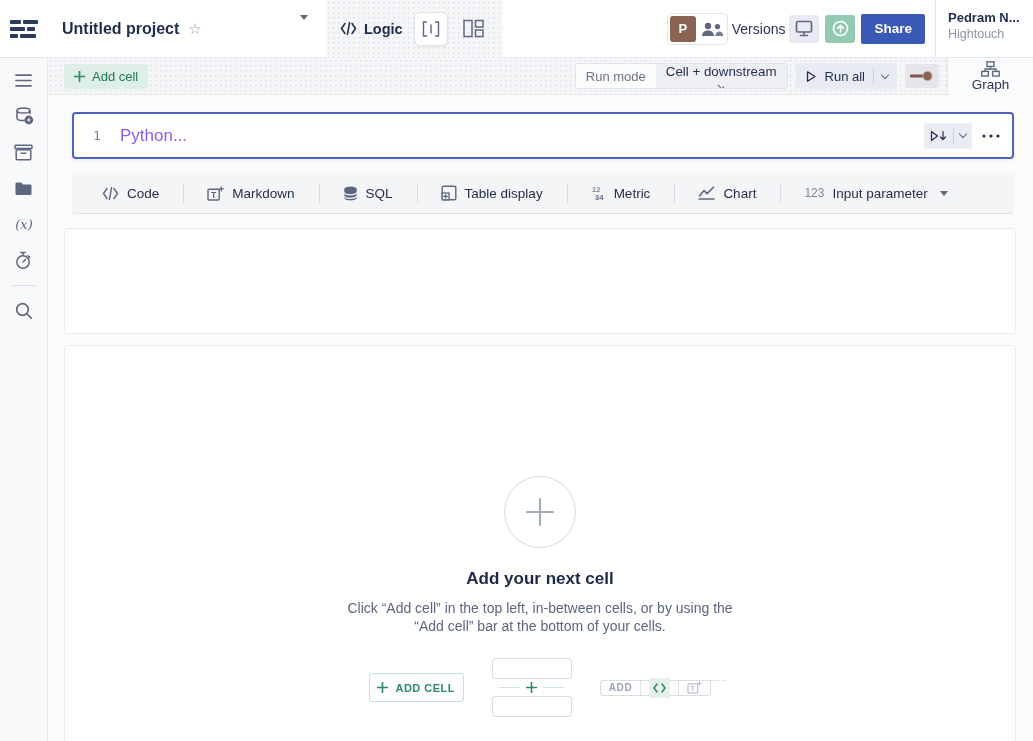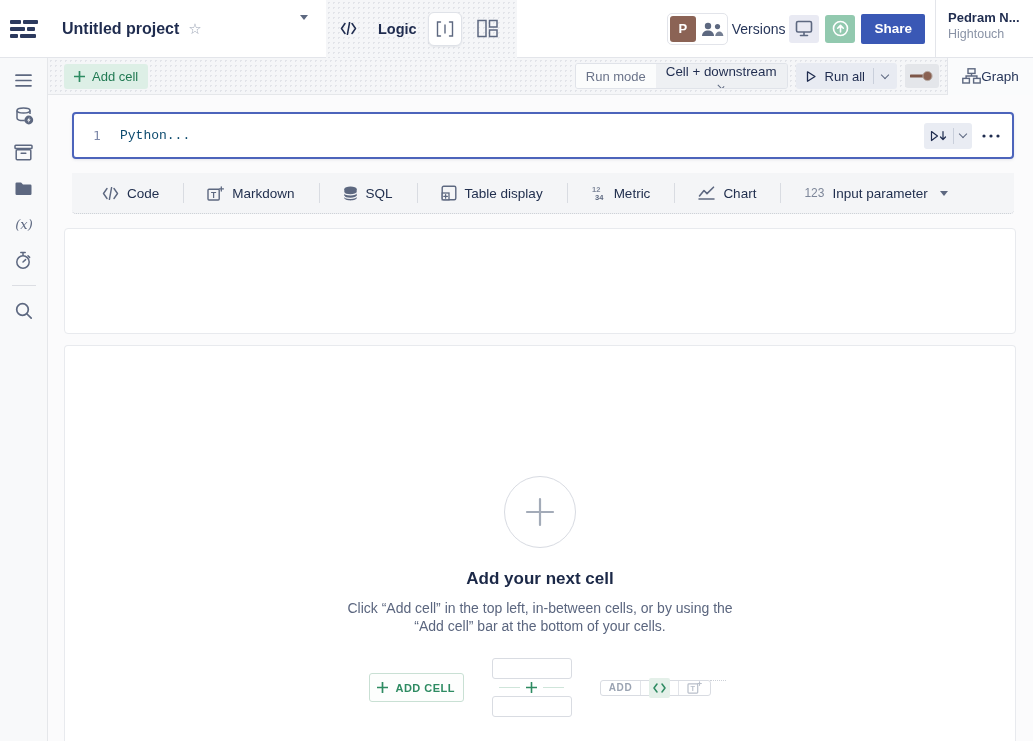--- a/index.html
+++ b/index.html
@@ -17,21 +17,21 @@
   
   .hdr { position:absolute; top:0; left:0; width:1033px; height:58px; background:#fff;
          border-bottom:1px solid #e3e5ea; display:flex; align-items:center; z-index:5; }
   .logo-btn { width:48px; height:58px; display:flex; align-items:center; justify-content:center; }
   .title-wrap { display:flex; align-items:center; width:278px; padding-left:14px; }
   .title { font-size:16px; font-weight:700; color:#1f2c4f; white-space:nowrap; }
   .star { margin-left:9px; color:#9aa3b4; font-size:15px; line-height:1; }
   .title-caret { margin-left:auto; margin-right:18px; }
   .caret-down { width:0; height:0; border-left:4px solid transparent; border-right:4px solid transparent; border-top:5px solid #5d6880; }
   .tabs { height:58px; display:flex; align-items:center; gap:11px; padding:0 14px; }
-  .logic { display:flex; align-items:center; gap:21px; color:#1f2c4f; font-weight:700; font-size:14.5px;text-align:center; }
+  .logic { display:flex; align-items:center; gap:7px; color:#1f2c4f; font-weight:700; font-size:14.5px;text-align:center; }
   .bracket-btn { width:34px; height:34px; background:#fff; border:1px solid #dfe2e8; border-radius:6px;
                  display:flex; align-items:center; justify-content:center; box-shadow:0 1px 2px rgba(20,30,60,.07); }
   .grid-btn { width:30px; height:34px; display:flex; align-items:center; justify-content:center; }
   .hdr-spacer { flex:1; }
   .avatar-pill { display:flex; align-items:center; height:32px; border:1px solid #e2e4ea; border-radius:5px;
                  padding:2px; background:#fff; gap:3px; }
   .avatar { width:26px; height:26px; border-radius:3px; background:#8b6355; color:#fff; font-weight:700;
             font-size:13px; display:flex; align-items:center; justify-content:center; }
   .versions { margin:0 4px; font-size:14px; color:#27365a; }
   .icon-btn { width:30px; height:28px; border-radius:3px; display:flex; align-items:center; justify-content:center; border:none; }
@@ -57,28 +57,28 @@
   .runmode-label { display:flex; align-items:center; padding:0 10px; background:#fbfcfc; color:#6a7389; }
   .runmode-value { display:flex; align-items:center; gap:8px; padding:0 10px; background:#eef0f3; color:#1f2c4f;flex-direction:column; }
   .chev { width:6px; height:6px; border-right:1.5px solid #5d6880; border-bottom:1.5px solid #5d6880;
           transform:rotate(45deg); margin-top:-3px; }
   .runall { margin-left:8px; height:26px; display:flex; align-items:center; background:#e8ebf2;
             border:none; border-radius:3px; padding:0 9px; gap:8px; color:#1f2c4f; font-size:13px; }
   .vsep16 { width:1px; height:16px; background:#c9cfdb; }
   .toggle-btn { margin-left:8px; width:34px; height:24px; background:#e4e6ea; border:none; border-radius:3px;
                 display:flex; align-items:center; justify-content:center; }
   .graph-sec { margin-left:8px; width:86px; height:37px; border-left:1px solid #e3e5ea; background:#fafbfc;
-               display:flex; align-items:center; justify-content:center; color:#27365a; font-size:13.5px; }
+               display:flex; align-items:center; justify-content:center; color:#27365a; font-size:13.5px;flex-direction:column; }
   
   .canvas { position:absolute; top:95px; left:48px; right:0; bottom:0; background:#fbfbfc; }
   .cell { position:absolute; top:17px; left:24px; width:942px; height:47px; background:#fff;
           border:2px solid #4c64bb; border-radius:4px; display:flex; align-items:center;
           box-shadow:0 1px 3px rgba(30,40,80,.10); }
   .lineno { width:46px; text-align:center; font-family:"DejaVu Sans Mono", monospace; font-size:13px; color:#7e89a9; }
-  .cellph { font-family:Liberation Mono, monospace; font-size:13px; color:#0c4a6e; }
+  .cellph { font-family:Liberation Sans, sans-serif; font-size:17px; color:#8b5cf6; }
   .cell-actions { margin-left:auto; display:flex; align-items:center; gap:10px; padding-right:12px; }
   .run-split { display:flex; align-items:center; height:26px; background:#e9ecf3; border:none;
                border-radius:3px; padding:0 6px; gap:6px; }
   .dots-btn { border:none; background:transparent; display:flex; align-items:center; }
   .typebar { position:absolute; top:78px; left:24px; width:942px; height:41px; background:#f4f5f7;
              border-radius:0 0 4px 4px; border-bottom:1px dotted #c9cdd4; display:flex; align-items:stretch; padding:0 6px; }
   .titem { display:flex; align-items:center; gap:8px; padding:0 24px; color:#22304f; font-size:13.5px;
            position:relative; background:transparent; border:none; }
   .titem + .titem::before { content:""; position:absolute; left:0; top:10px; bottom:10px; width:1px; background:#d9dce2; }
   .titem .num { color:#7d8699; font-size:12px; }

